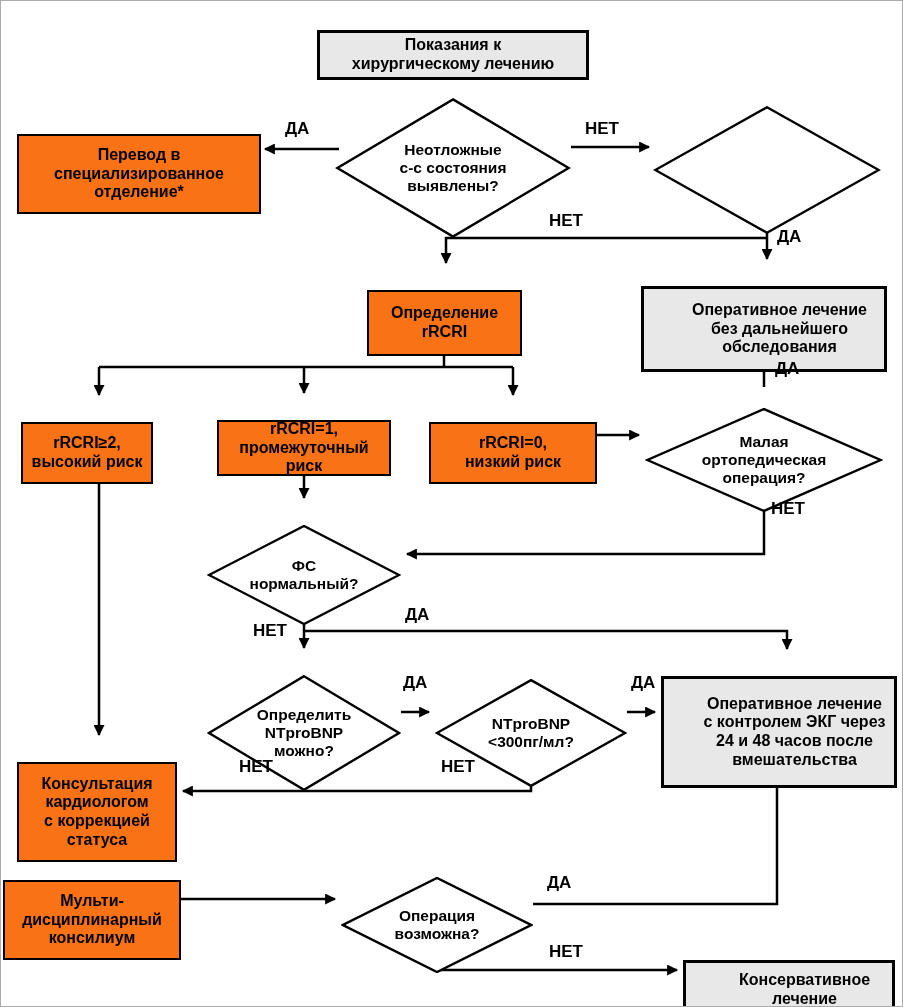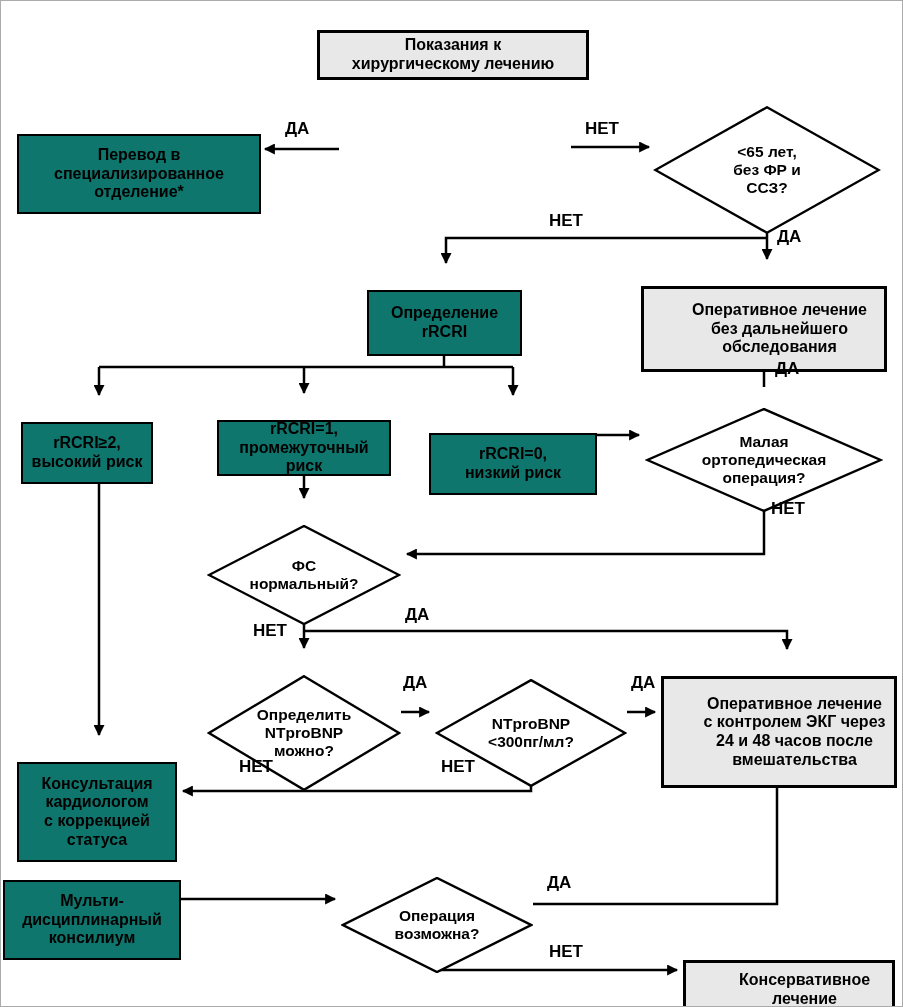--- a/index.html
+++ b/index.html
@@ -13,21 +13,21 @@
     overflow: hidden;
     font-family: "Liberation Sans", "DejaVu Sans", sans-serif;
   }
   #wires { position: absolute; left: 0; top: 0; z-index: 1; }
   .wire { stroke: #000; stroke-width: 2.5; fill: none; }
   .node {
     position: absolute; z-index: 2;
     display: flex; align-items: center; justify-content: center;
     text-align: center; font-weight: 700; color: #000; margin-top: 21px;
   }
-  .box { border: 2px solid #000; background: #0f766e; font-size: 16px; line-height: 1.17; }
+  .box { border: 2px solid #000; background: #f97316; font-size: 16px; line-height: 1.17; }
   .b3 { border-width: 3px; }
   .b4 { border-width: 3.5px; padding-left: 31px; }
   .gray { background: #e8e8e8; }
   .diamond { background: transparent; font-size: 15.5px; line-height: 1.15; }
   .dsvg { position: absolute; left: 0; top: 0; width: 100%; height: 100%; }
   .dsvg polygon { fill: #fff; stroke: #000; stroke-width: 2.4; }
   .nlabel { position: relative; z-index: 2; white-space: pre-line; padding: 0 3px; }
   .elabel { position: absolute; z-index: 3; font-weight: 700; font-size: 17px; color: #000; }
 </style>
 </head>
@@ -94,21 +94,21 @@
     <span class="nlabel">rRCRI≥2,
 высокий риск</span>
   </div>
 
   <div class="node box" style="left:216px;top:398px;width:174px;height:56px">
     <span class="nlabel">rRCRI=1,
 промежуточный
 риск</span>
   </div>
 
-  <div class="node box" style="left:428px;top:411px;width:168px;height:62px">
+  <div class="node box" style="left:428px;top:400px;width:168px;height:62px">
     <span class="nlabel">rRCRI=0,
 низкий риск</span>
   </div>
 
   <div class="node box b4 gray" style="left:660px;top:654px;width:236px;height:112px">
     <span class="nlabel">Оперативное лечение
 с контролем ЭКГ через
 24 и 48 часов после
 вмешательства</span>
   </div>
@@ -124,28 +124,33 @@
     <span class="nlabel">Мульти-
 дисциплинарный
 консилиум</span>
   </div>
 
   <div class="node box b4 gray" style="left:682px;top:938px;width:212px;height:60px">
     <span class="nlabel">Консервативное
 лечение</span>
   </div>
 
+  <div class="node diamond" style="left:334px;top:76px;width:236px;height:140px">
+    <svg class="dsvg" viewBox="0 0 100 100" preserveAspectRatio="none">
+      <polygon points="50,1 99,50 50,99 1,50" vector-effect="non-scaling-stroke"></polygon>
+    </svg>
+    <span class="nlabel">Неотложные
+с-с состояния
+выявлены?</span>
+  </div>
 
   <div class="node diamond" style="left:652px;top:84px;width:228px;height:128px">
     <svg class="dsvg" viewBox="0 0 100 100" preserveAspectRatio="none">
       <polygon points="50,1 99,50 50,99 1,50" vector-effect="non-scaling-stroke"></polygon>
     </svg>
-    <span class="nlabel">&lt;65 лет,
-без ФР и
-ССЗ?</span>
   </div>
 
   <div class="node diamond" style="left:644px;top:386px;width:238px;height:104px">
     <svg class="dsvg" viewBox="0 0 100 100" preserveAspectRatio="none">
       <polygon points="50,1 99,50 50,99 1,50" vector-effect="non-scaling-stroke"></polygon>
     </svg>
     <span class="nlabel">Малая
 ортопедическая
 операция?</span>
   </div>

